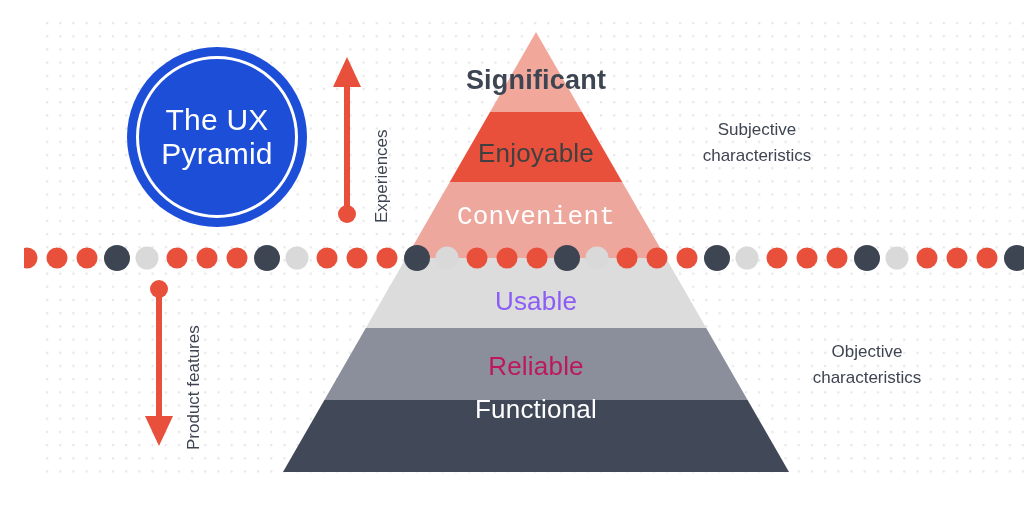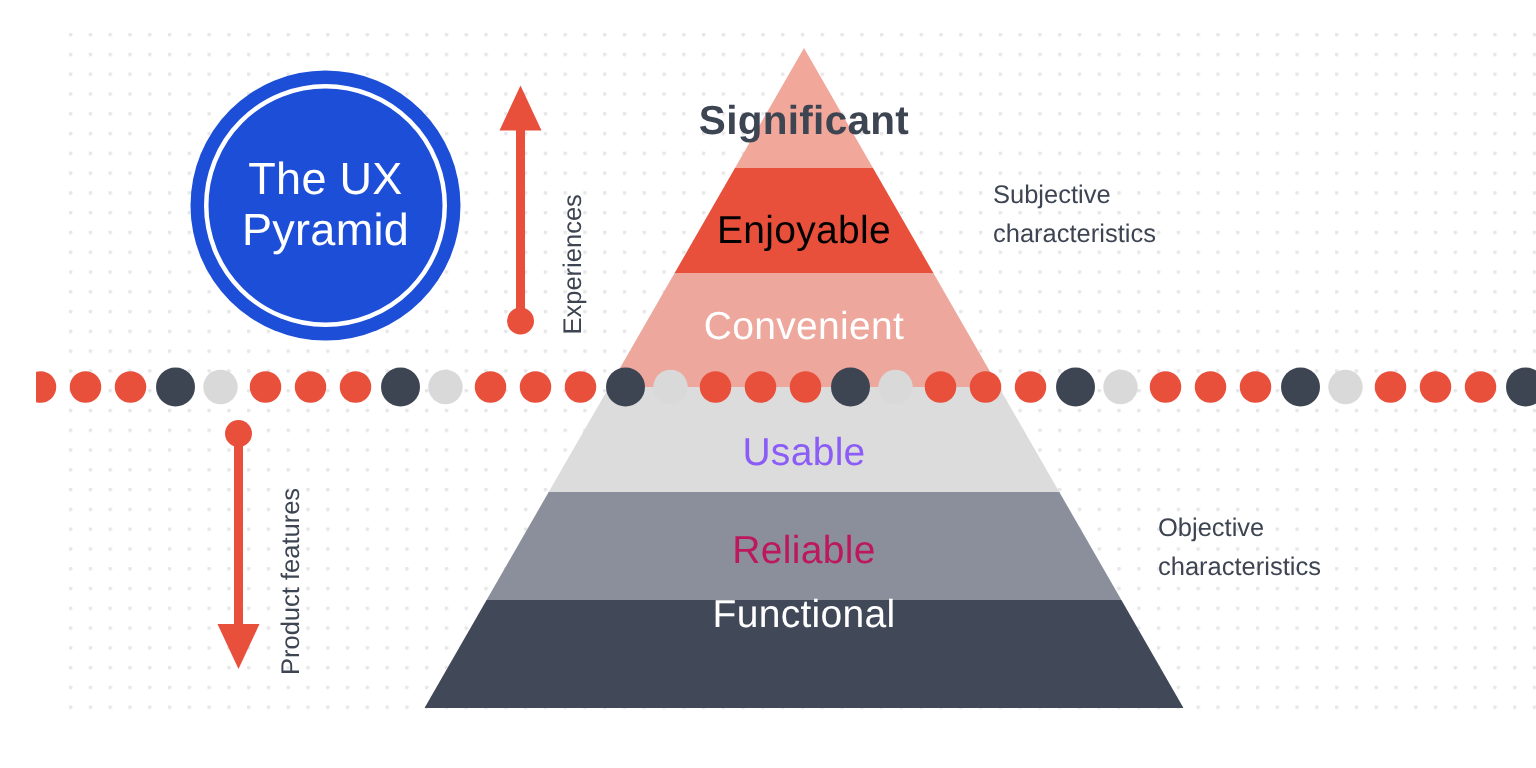--- a/index.html
+++ b/index.html
@@ -84,21 +84,21 @@
     letter-spacing: .2px;
     pointer-events: none;
   }
   .layer-label.top-label {
     color: #3e4552;
     font-weight: bold;
     font-size: 27px;
   }
   #label-significant { top: 65px; }
   #label-enjoyable   { top: 138px; }
-  #label-convenient  { top: 202px; }
+  #label-convenient  { top: 202px; font-family: Liberation Mono, monospace; }
   #label-usable      { top: 286px; }
   #label-reliable    { top: 351px; }
   #label-functional  { top: 394px; }
 
   
   .arrow-group { position: absolute; }
   #arrow-experiences { left: 306px; top: 55px; }
   #arrow-product     { left: 118px; top: 278px; }
   .arrow-caption {
     position: absolute;
@@ -117,21 +117,21 @@
     top: 172px;
     transform: rotate(-90deg);
   }
 
   
   .side-note {
     position: absolute;
     color: #3e4552;
     font-size: 17px;
     line-height: 26px;
-    text-align: left;
+    text-align: center;
     white-space: pre-line;
   }
   #note-subjective { left: 638px; top: 117px; width: 190px; }
   #note-objective  { left: 748px; top: 339px; width: 190px; }
 
   
   #dot-row {
     position: absolute;
     left: 0;
     top: 240px;
@@ -156,21 +156,21 @@
       <rect x="250" y="28" width="526" height="84" fill="#f2a79b"></rect>
       <rect x="250" y="112" width="526" height="70" fill="#e8503c"></rect>
       <rect x="250" y="182" width="526" height="76" fill="#eda79d"></rect>
       <rect x="250" y="258" width="526" height="70" fill="#dcdcdc"></rect>
       <rect x="250" y="328" width="526" height="72" fill="#8a8f9b"></rect>
       <rect x="250" y="400" width="526" height="78" fill="#414958"></rect>
     </g>
   </svg>
 
   <div class="layer-label top-label" id="label-significant" style="color: rgb(62, 69, 82);">Significant</div>
-  <div class="layer-label" id="label-enjoyable" style="color: #000000;">Enjoyable</div>
+  <div class="layer-label" id="label-enjoyable" style="color: #404040;">Enjoyable</div>
   <div class="layer-label" id="label-convenient" style="color: rgb(255, 255, 255);">Convenient</div>
   <div class="layer-label" id="label-usable" style="color: #8b5cf6;">Usable</div>
   <div class="layer-label" id="label-reliable" style="color: #be185d;">Reliable</div>
   <div class="layer-label" id="label-functional" style="color: rgb(255, 255, 255);">Functional</div>
 
   <svg id="dot-row" viewBox="0 0 1024 36" xmlns="http://www.w3.org/2000/svg">
       <circle cx="3" cy="18" r="10.5" fill="#e8503c"></circle>
       <circle cx="33" cy="18" r="10.5" fill="#e8503c"></circle>
       <circle cx="63" cy="18" r="10.5" fill="#e8503c"></circle>
       <circle cx="93" cy="18" r="13" fill="#3e4552"></circle>

